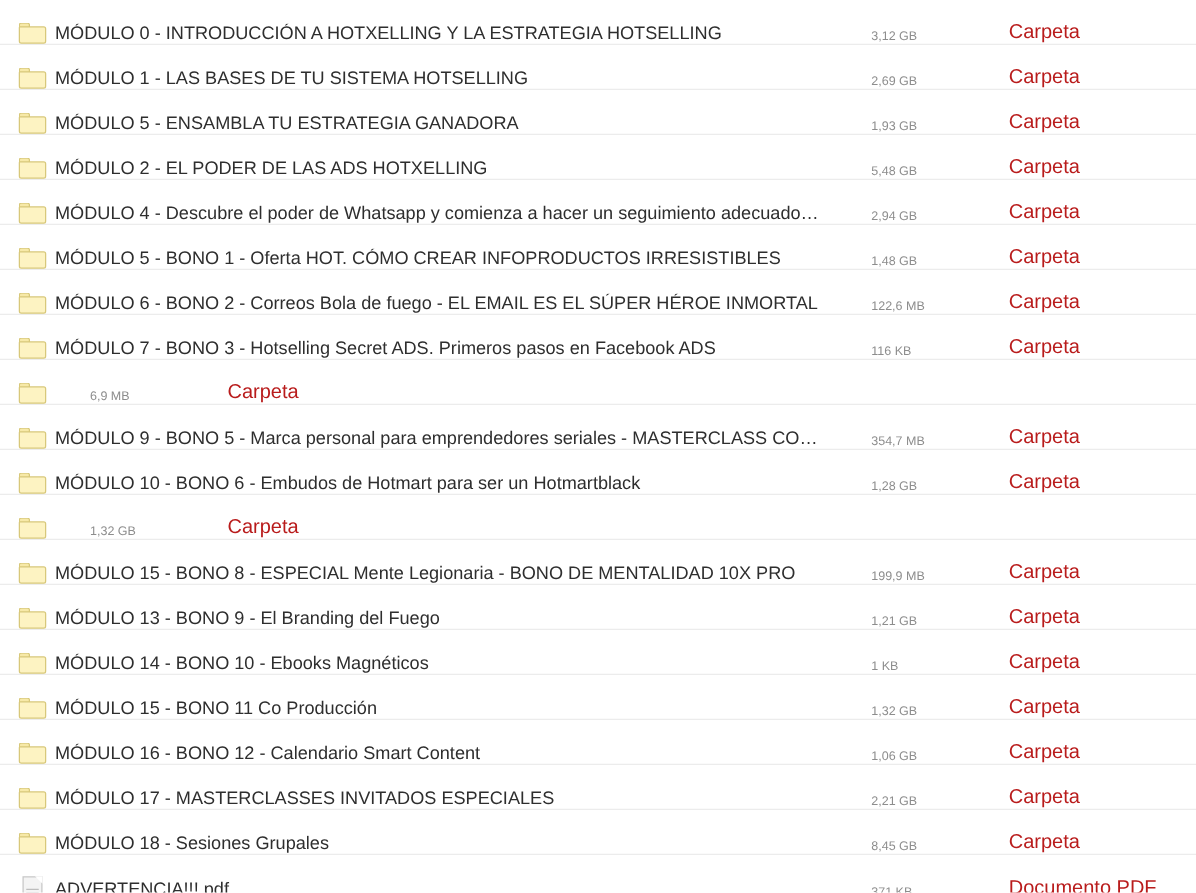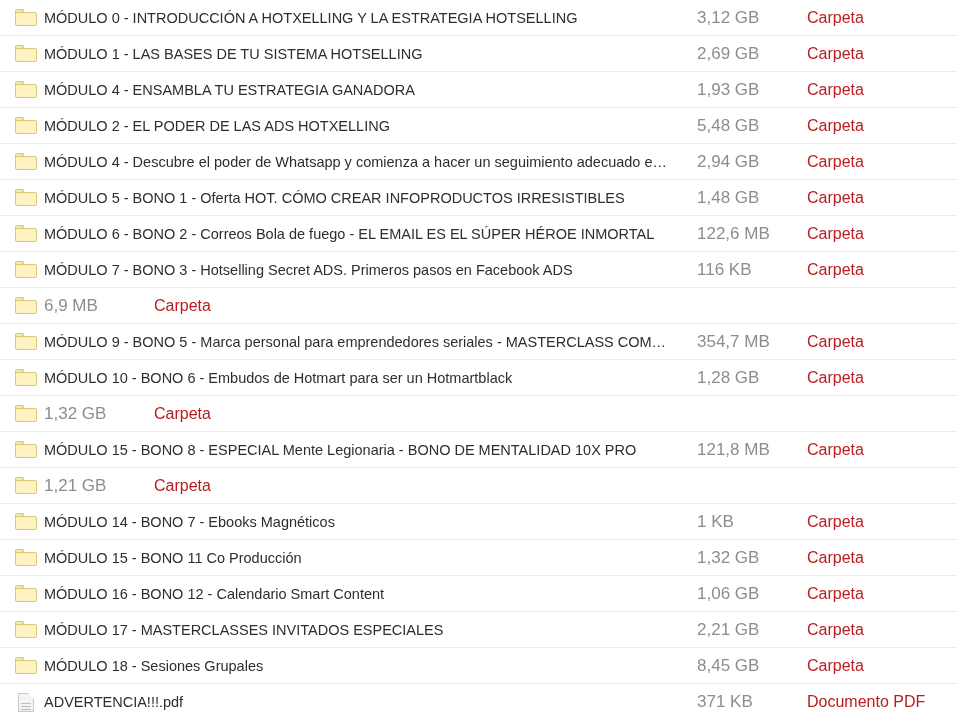--- a/index.html
+++ b/index.html
@@ -12,21 +12,21 @@
     height: 714px;
     overflow: hidden;
     font-family: "Liberation Sans", sans-serif;
     color: #2b2b2b;
   }
   .file-list {
     width: 957px;
   }
   .row {
     display: flex;
-    align-items: center;
+    align-items: flex-end;
     height: 36px;
     border-bottom: 1px solid #ececec;
     box-sizing: border-box;
     padding-left: 8px;
   }
   .row:last-child {
     border-bottom: none;
   }
   .cell-icon {
     width: 36px;
@@ -41,23 +41,24 @@
     font-size: 14.5px;
     color: #2e2e2e;
     white-space: nowrap;
     overflow: hidden;
     text-overflow: ellipsis;
     padding-right: 12px;
   }
   .cell-size {
     flex: 0 0 110px;
     width: 110px;
-    font-size: 17px;
+    font-size: 10px;
     color: #8d8d8d;
     white-space: nowrap;
+    margin-left: 28px;
   }
   .cell-type {
     flex: 0 0 150px;
     width: 150px;
     font-size: 16px;
     color: #b91c1c;
     white-space: nowrap;
   }
   
   .folder {
@@ -143,21 +144,21 @@
       <div class="cell-size">2,69 GB</div>
       <div class="cell-type">Carpeta</div>
     </div>
     <div class="row">
       <div class="cell-icon">
         <span class="folder">
           <span class="tab"></span>
           <span class="body"></span>
         </span>
       </div>
-      <div class="cell-name">MÓDULO 4 - ENSAMBLA TU ESTRATEGIA GANADORA</div>
+      <div class="cell-name">MÓDULO 5 - ENSAMBLA TU ESTRATEGIA GANADORA</div>
       <div class="cell-size">1,93 GB</div>
       <div class="cell-type">Carpeta</div>
     </div>
     <div class="row">
       <div class="cell-icon">
         <span class="folder">
           <span class="tab"></span>
           <span class="body"></span>
         </span>
       </div>
@@ -252,41 +253,42 @@
       <div class="cell-type">Carpeta</div>
     </div>
     <div class="row">
       <div class="cell-icon">
         <span class="folder">
           <span class="tab"></span>
           <span class="body"></span>
         </span>
       </div>
       <div class="cell-name">MÓDULO 15 - BONO 8 - ESPECIAL Mente Legionaria - BONO DE MENTALIDAD 10X PRO</div>
-      <div class="cell-size">121,8 MB</div>
-      <div class="cell-type">Carpeta</div>
-    </div>
-    <div class="row">
-      <div class="cell-icon">
-        <span class="folder">
-          <span class="tab"></span>
-          <span class="body"></span>
-        </span>
-      </div>
+      <div class="cell-size">199,9 MB</div>
+      <div class="cell-type">Carpeta</div>
+    </div>
+    <div class="row">
+      <div class="cell-icon">
+        <span class="folder">
+          <span class="tab"></span>
+          <span class="body"></span>
+        </span>
+      </div>
+      <div class="cell-name">MÓDULO 13 - BONO 9 - El Branding del Fuego</div>
       <div class="cell-size">1,21 GB</div>
       <div class="cell-type">Carpeta</div>
     </div>
     <div class="row">
       <div class="cell-icon">
         <span class="folder">
           <span class="tab"></span>
           <span class="body"></span>
         </span>
       </div>
-      <div class="cell-name">MÓDULO 14 - BONO 7 - Ebooks Magnéticos</div>
+      <div class="cell-name">MÓDULO 14 - BONO 10 - Ebooks Magnéticos</div>
       <div class="cell-size">1 KB</div>
       <div class="cell-type">Carpeta</div>
     </div>
     <div class="row">
       <div class="cell-icon">
         <span class="folder">
           <span class="tab"></span>
           <span class="body"></span>
         </span>
       </div>

